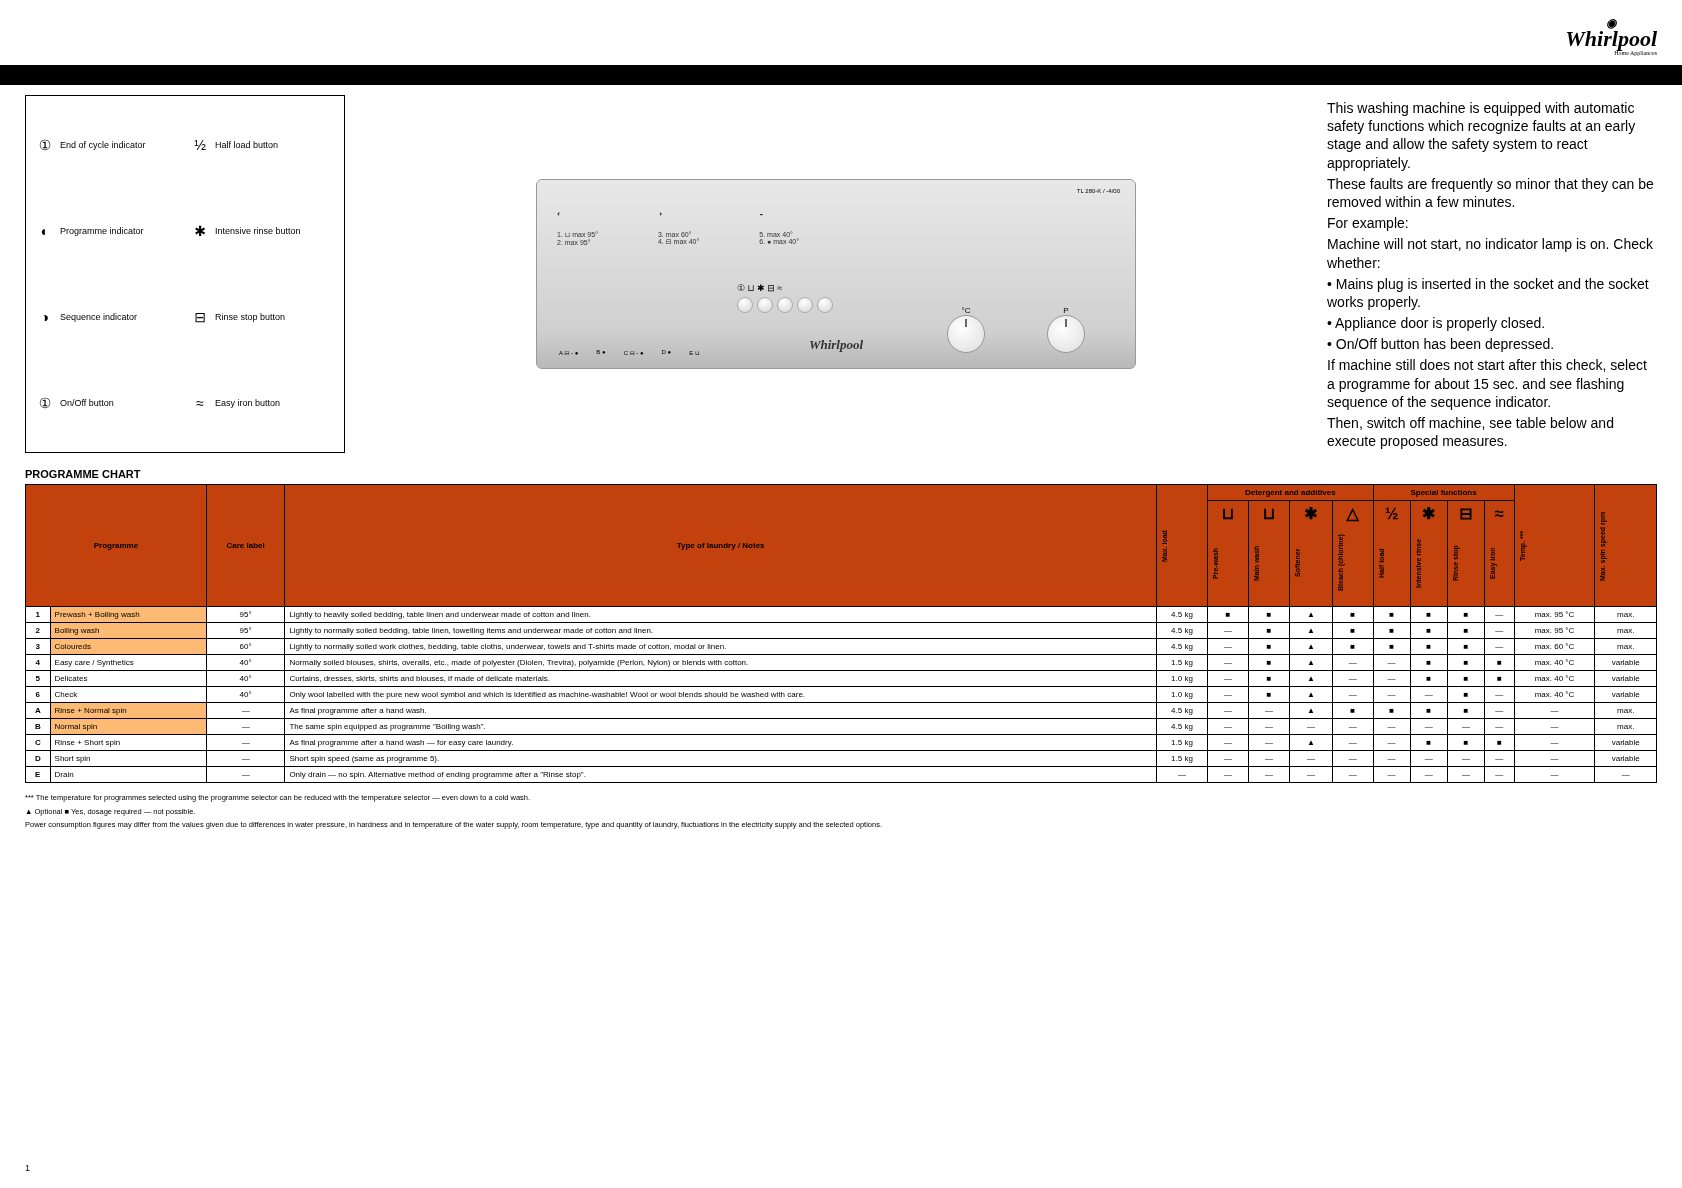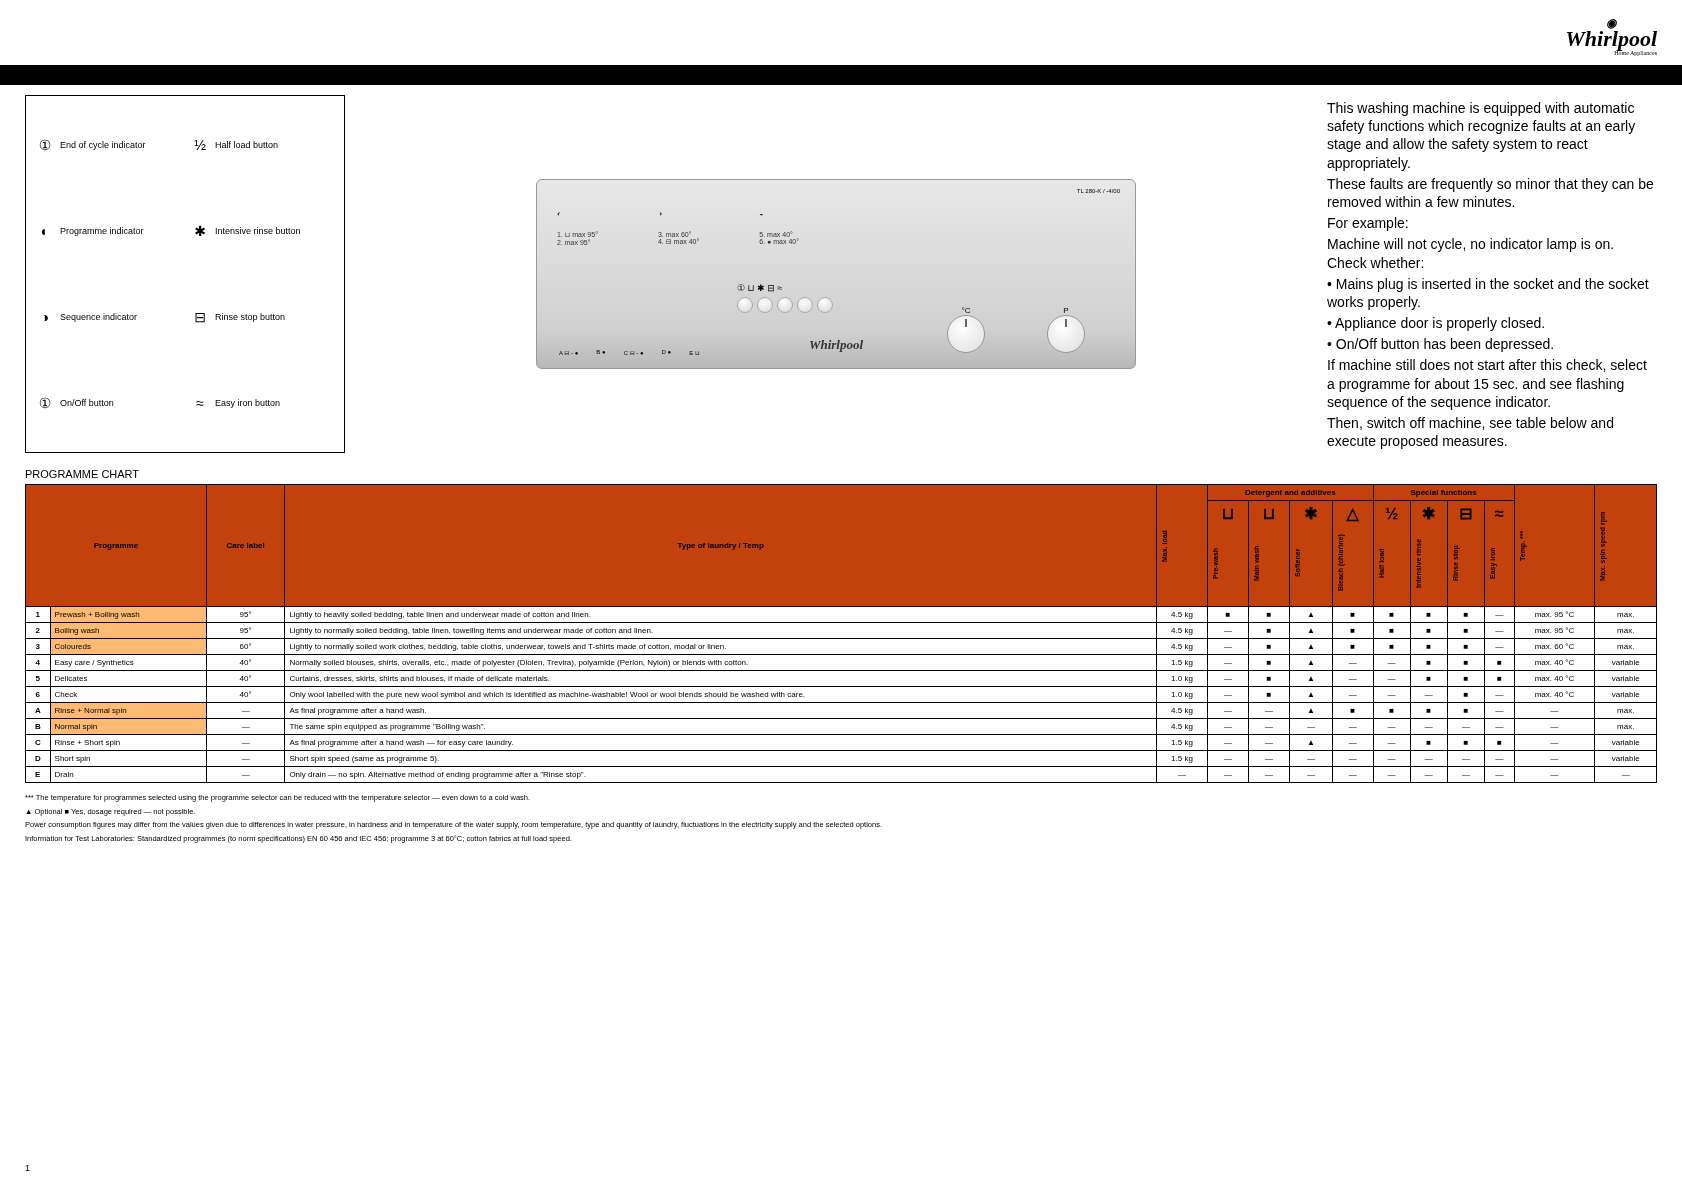--- a/index.html
+++ b/index.html
@@ -176,21 +176,21 @@
       width: 330px;
       font-size: 14px;
       line-height: 1.3;
       padding-top: 4px;
     }
     .notes-panel p {
       margin-bottom: 3px;
     }
     .section-title {
       font-size: 11px;
-      font-weight: normal;
+      font-weight: bold;
       margin: 6px 0 4px 0;
     }
     table.programs {
       width: 100%;
       border-collapse: collapse;
       font-size: 8px;
     }
     table.programs th,
     table.programs td {
       border: 1px solid #000;
@@ -328,37 +328,37 @@
         </div>
         <div style="position:absolute;top:8px;right:15px;font-size:6px;">TL 280-K / -4/00</div>
         <div class="machine-logo">Whirlpool</div>
       </div>
     </div>
 
     <div class="notes-panel">
       <p>This washing machine is equipped with automatic safety functions which recognize faults at an early stage and allow the safety system to react appropriately.</p>
       <p>These faults are frequently so minor that they can be removed within a few minutes.</p>
       <p>For example:</p>
-      <p>Machine will not cycle, no indicator lamp is on. Check whether:</p>
+      <p>Machine will not start, no indicator lamp is on. Check whether:</p>
       <p>• Mains plug is inserted in the socket and the socket works properly.</p>
       <p>• Appliance door is properly closed.</p>
       <p>• On/Off button has been depressed.</p>
       <p>If machine still does not start after this check, select a programme for about 15 sec. and see flashing sequence of the sequence indicator.</p>
       <p>Then, switch off machine, see table below and execute proposed measures.</p>
     </div>
   </div>
 
   <div class="section-title">PROGRAMME CHART</div>
 
   <table class="programs">
     <thead>
       <tr>
         <th rowspan="2" colspan="2">Programme</th>
         <th rowspan="2">Care label</th>
-        <th rowspan="2">Type of laundry / Temp</th>
+        <th rowspan="2">Type of laundry / Notes</th>
         <th rowspan="2">
             <div class="rot">Max. load</div>
           </th>
         <th colspan="4">Detergent and additives</th>
         <th colspan="4">Special functions</th>
         <th rowspan="2">
             <div class="rot">Temp. ***</div>
           </th>
         <th rowspan="2">
             <div class="rot">Max. spin speed rpm</div>
@@ -587,17 +587,16 @@
           <td>—</td>
           <td>—</td>
         </tr>
       </tbody>
   </table>
 
   <div class="footnotes">
     <p>*** The temperature for programmes selected using the programme selector can be reduced with the temperature selector — even down to a cold wash.</p>
     <p>▲ Optional  ■ Yes, dosage required  — not possible.</p>
     <p>Power consumption figures may differ from the values given due to differences in water pressure, in hardness and in temperature of the water supply, room temperature, type and quantity of laundry, fluctuations in the electricity supply and the selected options.</p>
-    <p>Information for Test Laboratories: Standardized programmes (to norm specifications) EN 60 456 and IEC 456; programme 3 at 60°C; cotton fabrics at full load speed.</p>
   </div>
 
   <div class="pageno">1</div>
 </div>
 
 </body></html>

